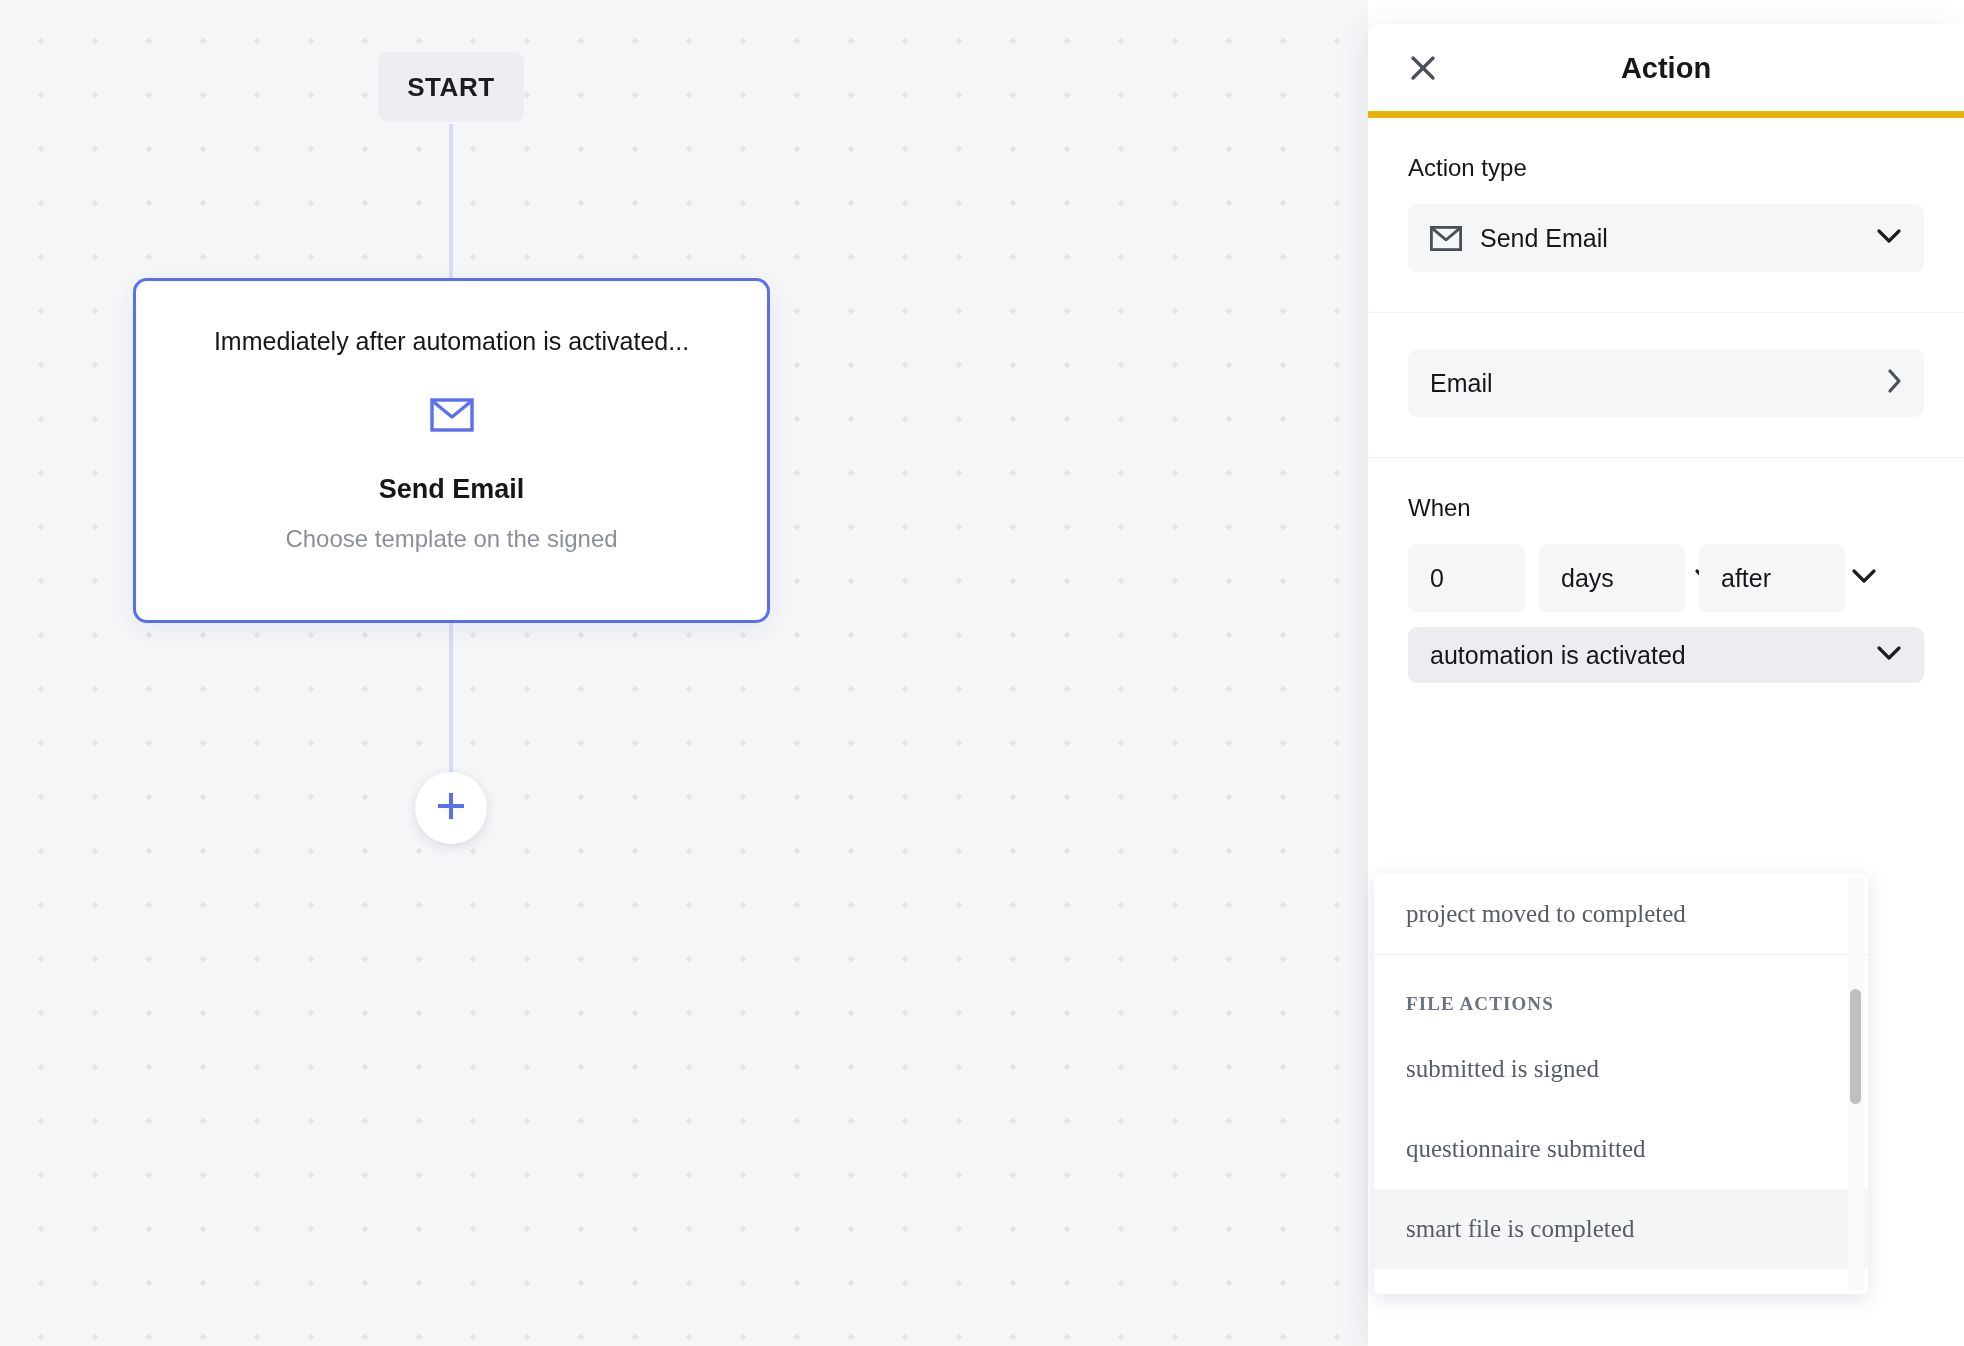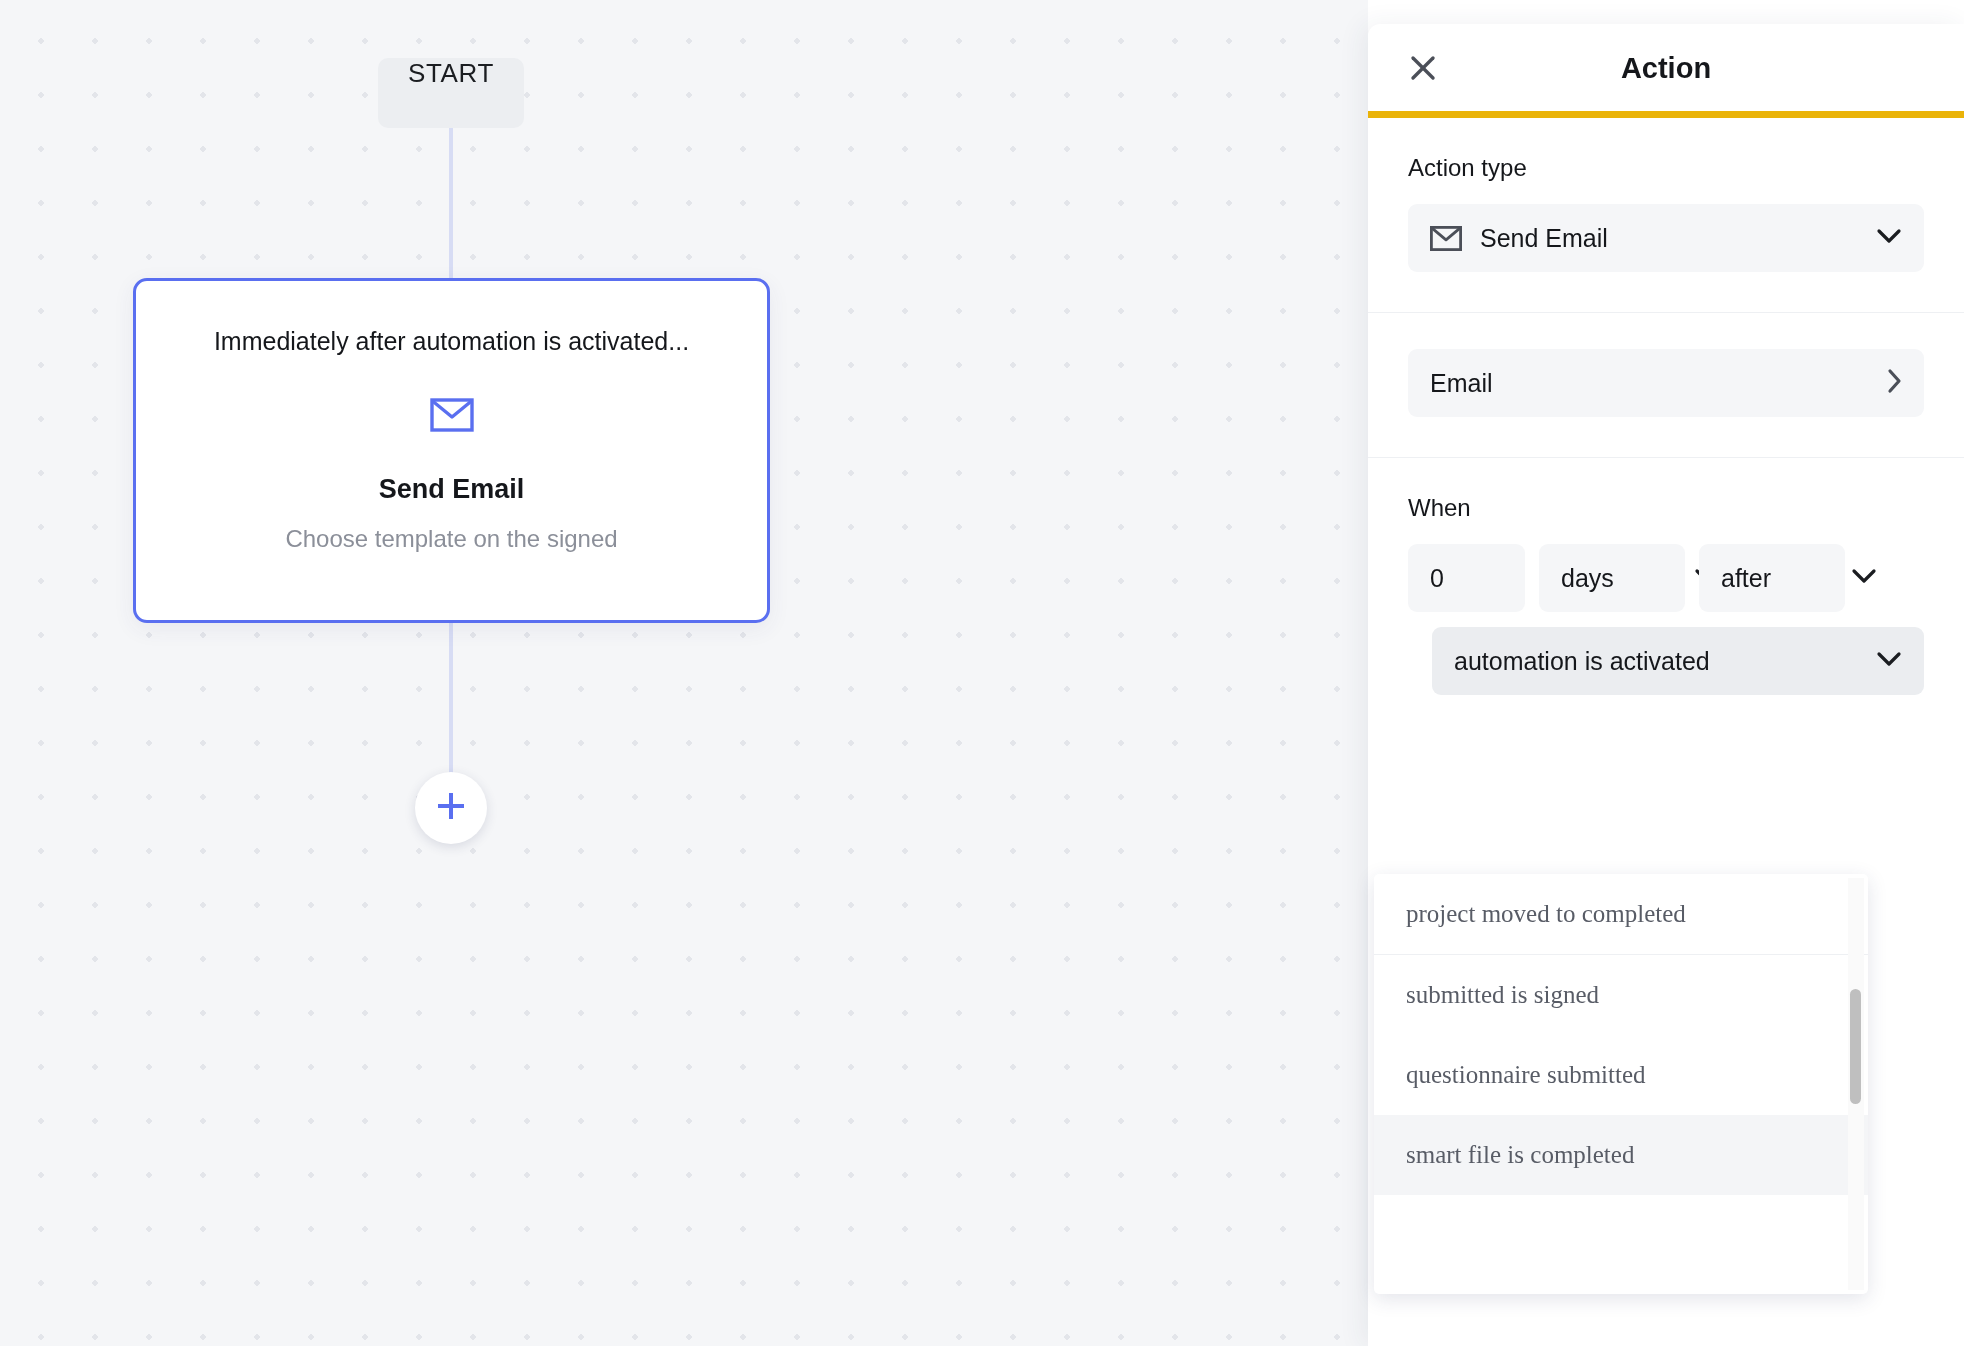--- a/index.html
+++ b/index.html
@@ -39,28 +39,29 @@
     background: #d7dcf4;
     left: 449px;
   }
   #conn-top    { top: 124px; height: 158px; }
   #conn-bottom { top: 622px; height: 152px; }
 
   
   #start-node {
     position: absolute;
     left: 378px;
-    top: 58px;
+    top: 52px;
     width: 146px;
     height: 70px;
     background: #eceef1;
     border-radius: 10px;
     display: flex;
-    align-items: flex-start;
+    align-items: center;
     justify-content: center;
+    font-weight: bold;
   }
   #start-node .label {
     font-size: 26px;
     color: #1b1d21;
     letter-spacing: 0.6px;
   }
 
   
   #action-card {
     position: absolute;
@@ -211,28 +212,27 @@
     display: flex;
     align-items: center;
     padding: 0 18px 0 22px;
     cursor: pointer;
     gap: 40px;
   }
   .small-select .field-value { font-size: 25px; color: #15171b; }
   .small-select .spacer { flex: 1; }
 
   #when-trigger {
-    height: 68px;
+    height: 56px;
     background: #ebedf0;
     border-radius: 9px;
     display: flex;
     align-items: center;
     padding: 0 22px;
     cursor: pointer;
-    margin-left: 24px;
   }
   #when-trigger .field-value { font-size: 25px; color: #15171b; }
   #when-trigger .spacer { flex: 1; }
 
   
   #when-dropdown {
     position: absolute;
     left: 1374px;
     top: 874px;
     width: 494px;
@@ -403,20 +403,21 @@
         </span>
       </div>
     </div>
 
   </div>
 
   <div id="when-dropdown">
     <div id="dd-list">
         <div class="dd-item">project moved to completed</div>
         <div class="dd-sep"></div>
+        <div class="dd-group-label">FILE ACTIONS</div>
         <div class="dd-item">submitted is signed</div>
         <div class="dd-item">questionnaire submitted</div>
         <div class="dd-item highlighted">smart file is completed</div>
       </div>
     <div id="dd-scrollbar-track"></div>
     <div id="dd-scrollbar-thumb"></div>
   </div>
 
 </div>
 

